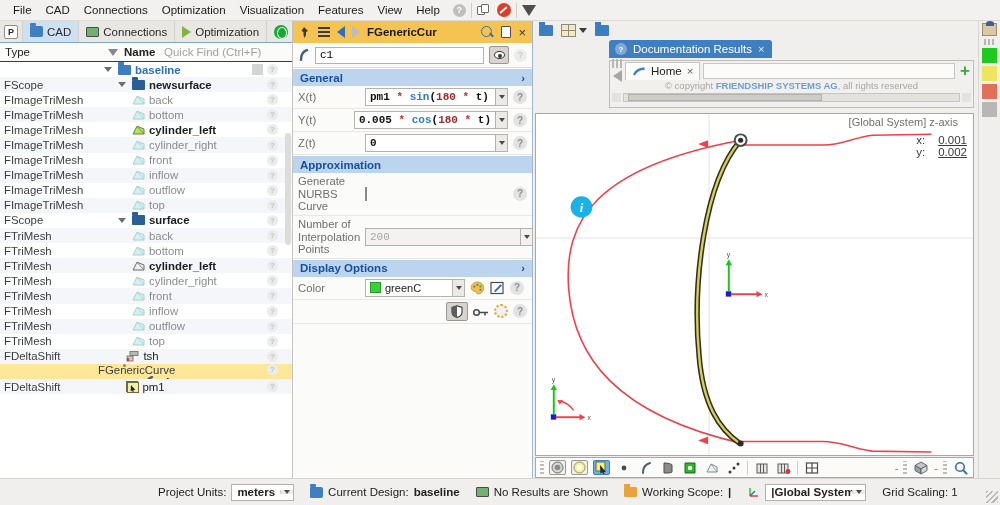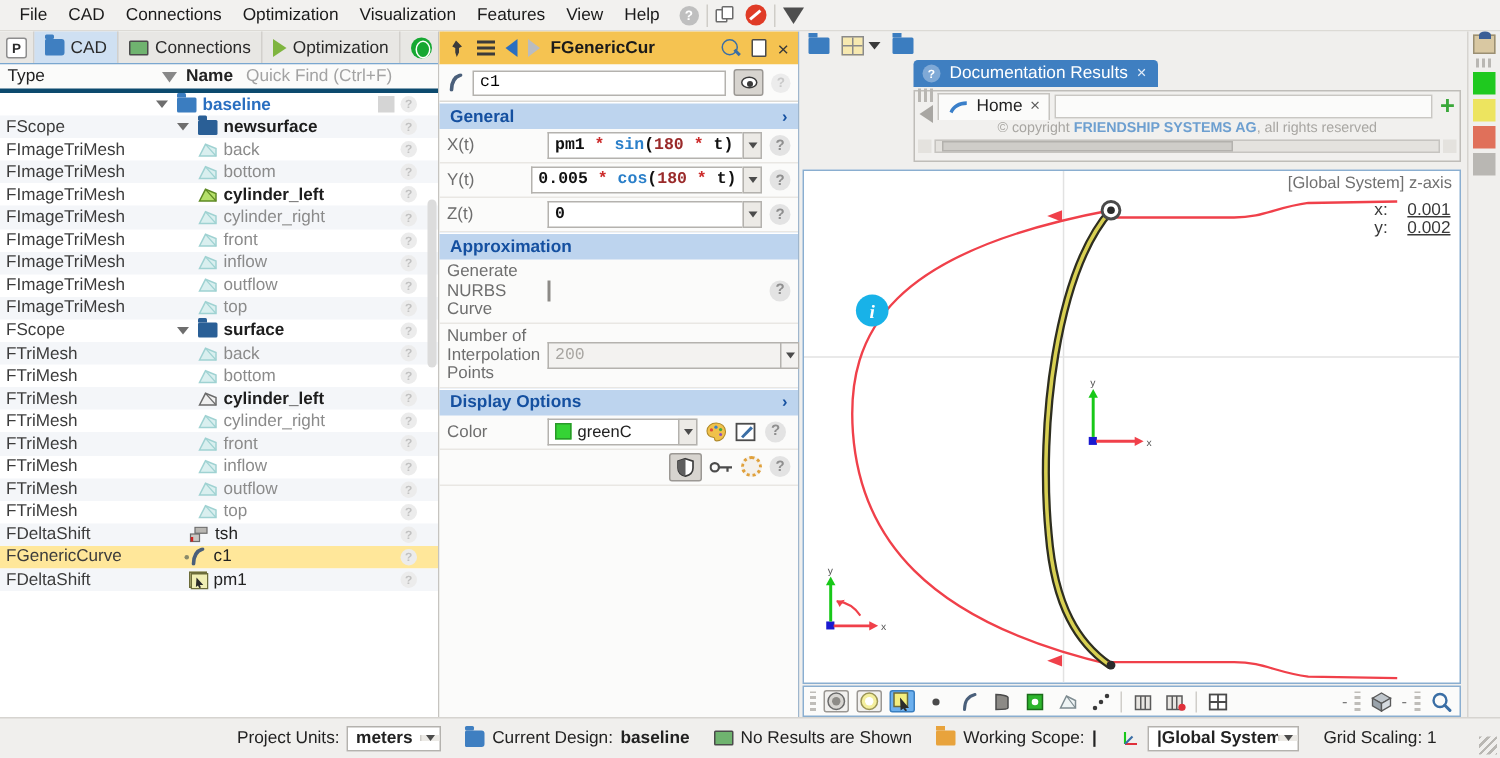--- a/index.html
+++ b/index.html
@@ -41,31 +41,31 @@
   .fld-ic{ width:13px;height:11px;background:#3f7fc1;border-radius:1px 2px 2px 1px;position:relative;}
   .fld-ic::before{content:"";position:absolute;left:0;top:-3px;width:6px;height:3px;background:#3f7fc1;border-radius:1px;}
   .mon-ic{ width:13px;height:10px;background:#6fb36f;border:1.5px solid #4b4b4b;border-radius:1px;}
   .play-ic{ width:0;height:0;border-top:6px solid transparent;border-bottom:6px solid transparent;
      border-left:9px solid #7fb53f;}
   .globe-ic{ width:14px;height:14px;border-radius:50%;background:#16a832;position:relative;}
   .globe-ic::after{content:"";position:absolute;left:3px;top:2px;width:8px;height:10px;
      border:1.3px solid #fff;border-radius:50%;}
 
   .tree-head{ display:flex; align-items:center; height:19px; background:#fbfbfa;
-     border-bottom:3px solid #0c4a6e; font-size:11.5px; }
+     border-bottom:1px solid #0c4a6e; font-size:11.5px; }
   .th-type{ width:108px; padding-left:5px; }
   .th-funnel{ width:0;height:0;border-left:5px solid transparent;border-right:5px solid transparent;
      border-top:7px solid #888; margin-right:6px;}
   .th-name{ width:40px; font-weight:600; }
   .th-find{ color:#a3a3a3; }
 
   .tree-body{ flex:1; overflow:hidden; position:relative; }
   .trow{ display:flex; align-items:center; height:15.1px; font-size:11.4px; position:relative;}
   .trow.alt{ background:#f4f6f9; }
-  .trow.sel{ background:#ffe79a; }
+  .trow.sel{ background:#ffe79a;flex-direction:column; }
   .t-type{ width:104px; padding-left:4px; color:#3c3c3c; white-space:nowrap;}
   .t-name{ display:flex; align-items:center; gap:4px; white-space:nowrap;}
   .t-arrow{ width:0;height:0;border-left:4px solid transparent;border-right:4px solid transparent;
      border-top:5px solid #6e6e6e; margin-right:2px;}
   .t-lbl.blue{ color:#2a6fc0; font-weight:bold; }
   .t-lbl.bold{ font-weight:bold; color:#1d1d1d;}
   .t-lbl.dim{ color:#8b8b8b; }
   .ic-folder{ width:13px;height:10px;background:#3b7dc0;border-radius:1px;position:relative;}
   .ic-folder::before{content:"";position:absolute;left:0;top:-3px;width:6px;height:3px;background:#3b7dc0;border-radius:1px 1px 0 0;}
   .ic-folder.dk{ background:#2a5f96;}
@@ -179,21 +179,21 @@
   .plus-ic{ color:#3aa83a; font-size:17px; font-weight:bold; line-height:14px; margin-right:3px;}
   .copyright{ text-align:center; font-size:9.5px; color:#a8a6a2; height:12px;}
   .copyright b{ color:#6d9fd0; font-weight:bold;}
   .dw-sb{ display:flex; align-items:center; height:11px; gap:2px; padding:0 2px;}
   .sb-track{ flex:1; height:9px; background:#e4e2de; border:1px solid #c6c4c0; position:relative;}
   .sb-thumb{ position:absolute; left:4px; top:0; bottom:0; width:58%; background:#cfcdc9; border:1px solid #b3b1ad;}
   .sb-arw{ width:9px;height:9px;background:#e4e2de;border:1px solid #c0bebа;}
 
   .viewport{ position:absolute; left:2px; top:92px; right:4px; bottom:22px;
      background:#fff; border:1px solid #8aaed0;}
-  .vp-label{ position:absolute; right:5px; top:2px; font-size:11px; color:#707070;}
+  .vp-label{ position:absolute; right:15px; top:2px; font-size:11px; color:#707070;}
   .vp-coords{ position:absolute; right:6px; top:20px; font-size:11.5px; color:#3a3a3a;}
   .vp-coords div{ display:flex; gap:12px; }
   .vp-coords span.k{ width:10px; }
   .vp-coords span.v{ font-variant-numeric:tabular-nums;text-decoration:underline; }
 
   .vbottom{ position:absolute; left:2px; right:4px; bottom:0; height:21px;
      border:1px solid #8aaed0; background:#fbfbfa; display:flex; align-items:center;
      gap:5px; padding:0 4px;}
   .grip{ width:4px;height:13px;background:repeating-linear-gradient(0deg,#bfbdb9 0 2px,transparent 2px 4px);}
   .vbtn{ width:17px;height:15px; display:flex;align-items:center;justify-content:center;}

